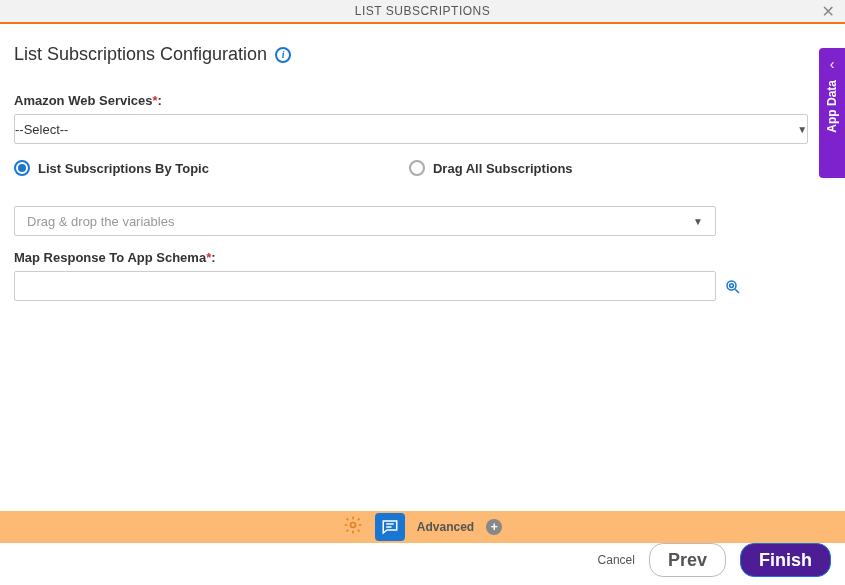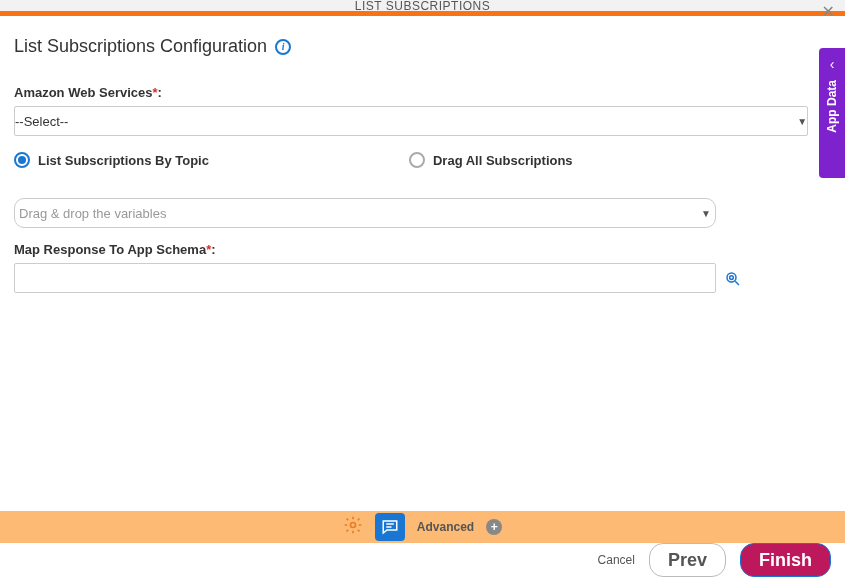--- a/index.html
+++ b/index.html
@@ -1,21 +1,21 @@
 <!DOCTYPE html>
 <html><head>
   <meta charset="utf-8">
   <style>
     * { box-sizing: border-box; margin: 0; padding: 0; font-family: Arial, Helvetica, sans-serif; }
     body { width: 845px; height: 585px; position: relative; overflow: hidden; background: #fff; }
     
     .header-bar {
-      height: 16px;
+      height: 24px;
       background: #f2f2f2;
-      border-bottom: 5px solid #f97316;
+      border-bottom: 2px solid #f97316;
       display: flex;
       align-items: center;
       justify-content: center;
       position: relative;
     }
     .header-title { font-size: 12px; color: #555; letter-spacing: 0.5px; font-weight: 500; }
     .close-icon {
       position: absolute;
       right: 10px;
       top: 4px;
@@ -88,25 +88,25 @@
       border: 2px solid #aaa;
       display: flex; align-items: center; justify-content: center;
     }
     .radio-outer.selected { border-color: #1976d2; }
     .radio-inner { width: 8px; height: 8px; border-radius: 50%; background: #1976d2; }
     .radio-label { font-size: 13px; font-weight: 600; color: #333; }
     
     .text-combo {
       height: 30px;
       border: 1px solid #ccc;
-      border-radius: 10px;
+      border-radius: 2px;
       display: flex;
       align-items: center;
       justify-content: space-between;
-      padding: 0 4px;
+      padding: 0 12px;
       margin-bottom: 14px;
       font-size: 13px;
       color: #999;
       max-width: 702px;
     }
     .text-combo .caret { font-size: 10px; color: #555; }
     
     .schema-row { display: flex; align-items: center; gap: 8px; }
     .text-input {
       flex: 1;
@@ -152,21 +152,21 @@
     }
     .cancel-link { font-size: 12px; color: #555; cursor: pointer; text-align: right; }
     .btn {
       min-width: 74px; height: 34px;
       border-radius: 14px;
       display: flex; align-items: center; justify-content: center;
       font-size: 18px; font-weight: 700; cursor: pointer;
       padding: 0 18px;
     }
     .btn-outline { border: 1px solid #bbb; color: #555; background: #fff; }
-    .btn-primary { background: #be185d; color: #fff; border: 1px solid #1976d2; }
+    .btn-primary { background: #4c1d95; color: #fff; border: 1px solid #1976d2; }
   </style>
 </head>
 <body>
 
 <div class="header-bar">
   <span class="header-title">LIST SUBSCRIPTIONS</span>
   <span class="close-icon">✕</span>
 </div>
 
 <div class="app-data-tab">

